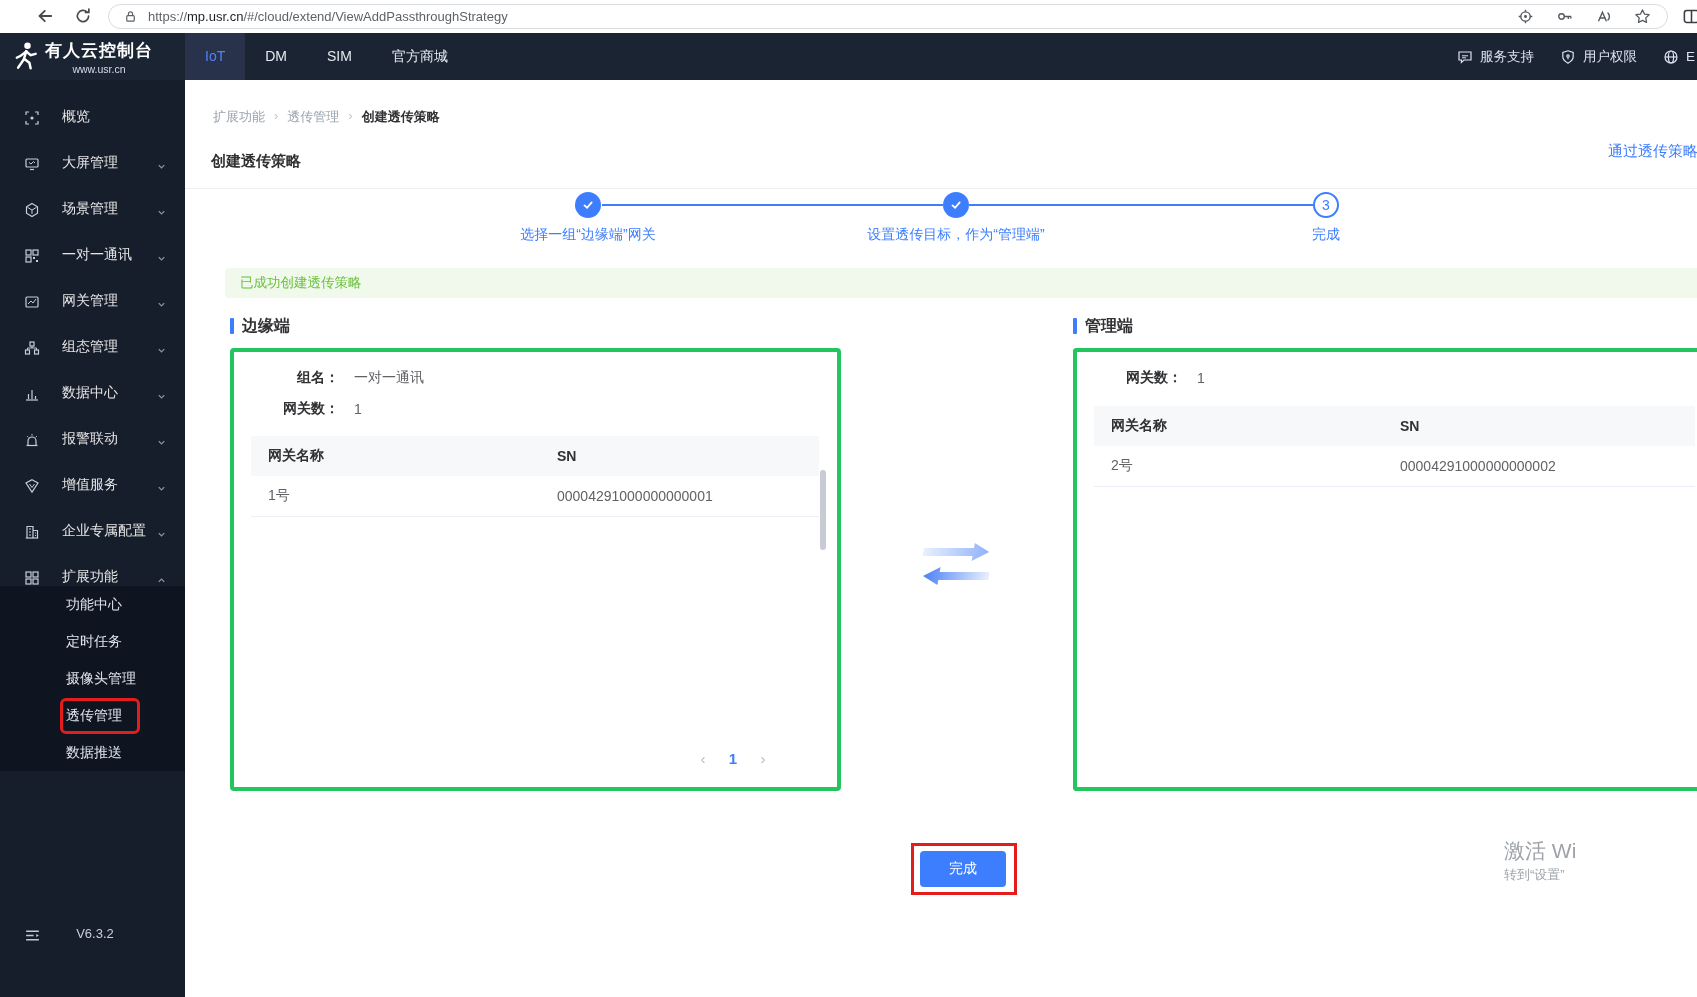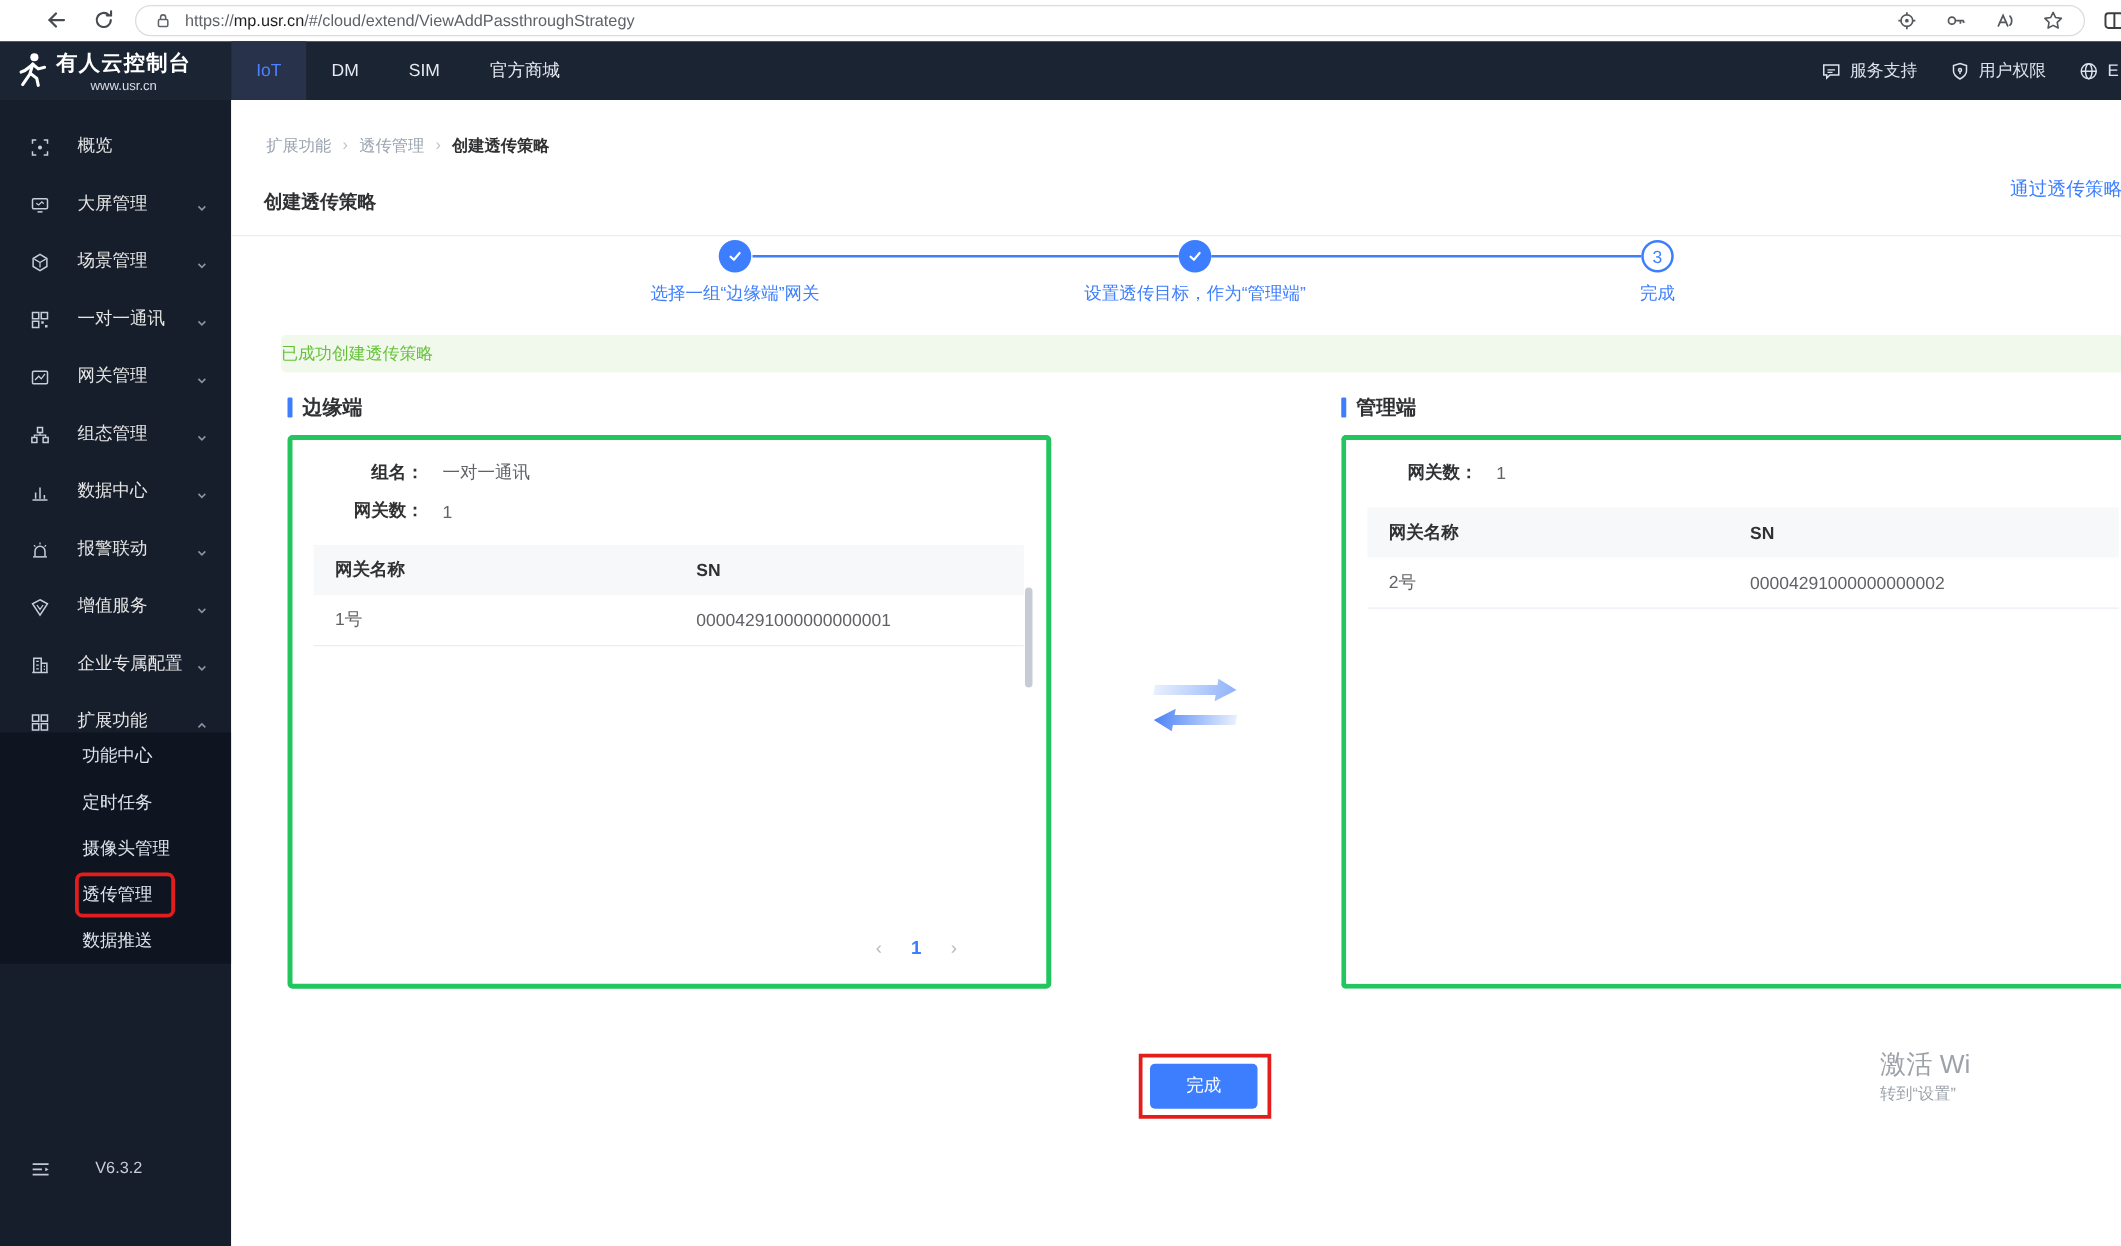--- a/index.html
+++ b/index.html
@@ -64,21 +64,21 @@
   .step-line { position:absolute; top:124px; height:2px; background:#3d7eff; }
   .step-circle { position:absolute; top:112px; width:26px; height:26px; border-radius:50%; }
   .step-circle.done { background:#3d7eff; display:flex; align-items:center; justify-content:center; }
   .step-circle.current { background:#fff; border:2px solid #3d7eff; color:#3d7eff; font-size:14px;
     display:flex; align-items:center; justify-content:center; }
   .check-icon { width:14px; height:14px; color:#fff; }
   .step-label { position:absolute; top:146px; transform:translateX(-50%); font-size:14px; color:#3d7eff; white-space:nowrap; }
 
   
   .banner { position:absolute; left:40px; top:188px; width:1472px; height:30px; background:#f0f9eb;
-    border-radius:4px 0 0 4px; line-height:30px; font-size:13.5px; color:#67c23a;font-family:Liberation Serif, serif; }
+    border-radius:4px 0 0 4px; line-height:30px; padding-left:15px; font-size:13.5px; color:#67c23a;font-family:Liberation Serif, serif; }
 
   
   .sec-title { position:absolute; top:236px; height:20px; display:flex; align-items:center; }
   .sec-bar { width:4px; height:16px; background:#3d7eff; border-radius:1px; }
   .sec-text { margin-left:8px; font-size:16px; font-weight:bold; color:#303133; }
   .sec-title.edge { left:45px; }
   .sec-title.manage { left:888px; }
 
   .card { position:absolute; top:268px; height:443px; border:4px solid #22c55e; border-radius:4px; background:#fff; }
   .card.edge-card { left:45px; width:611px; }

